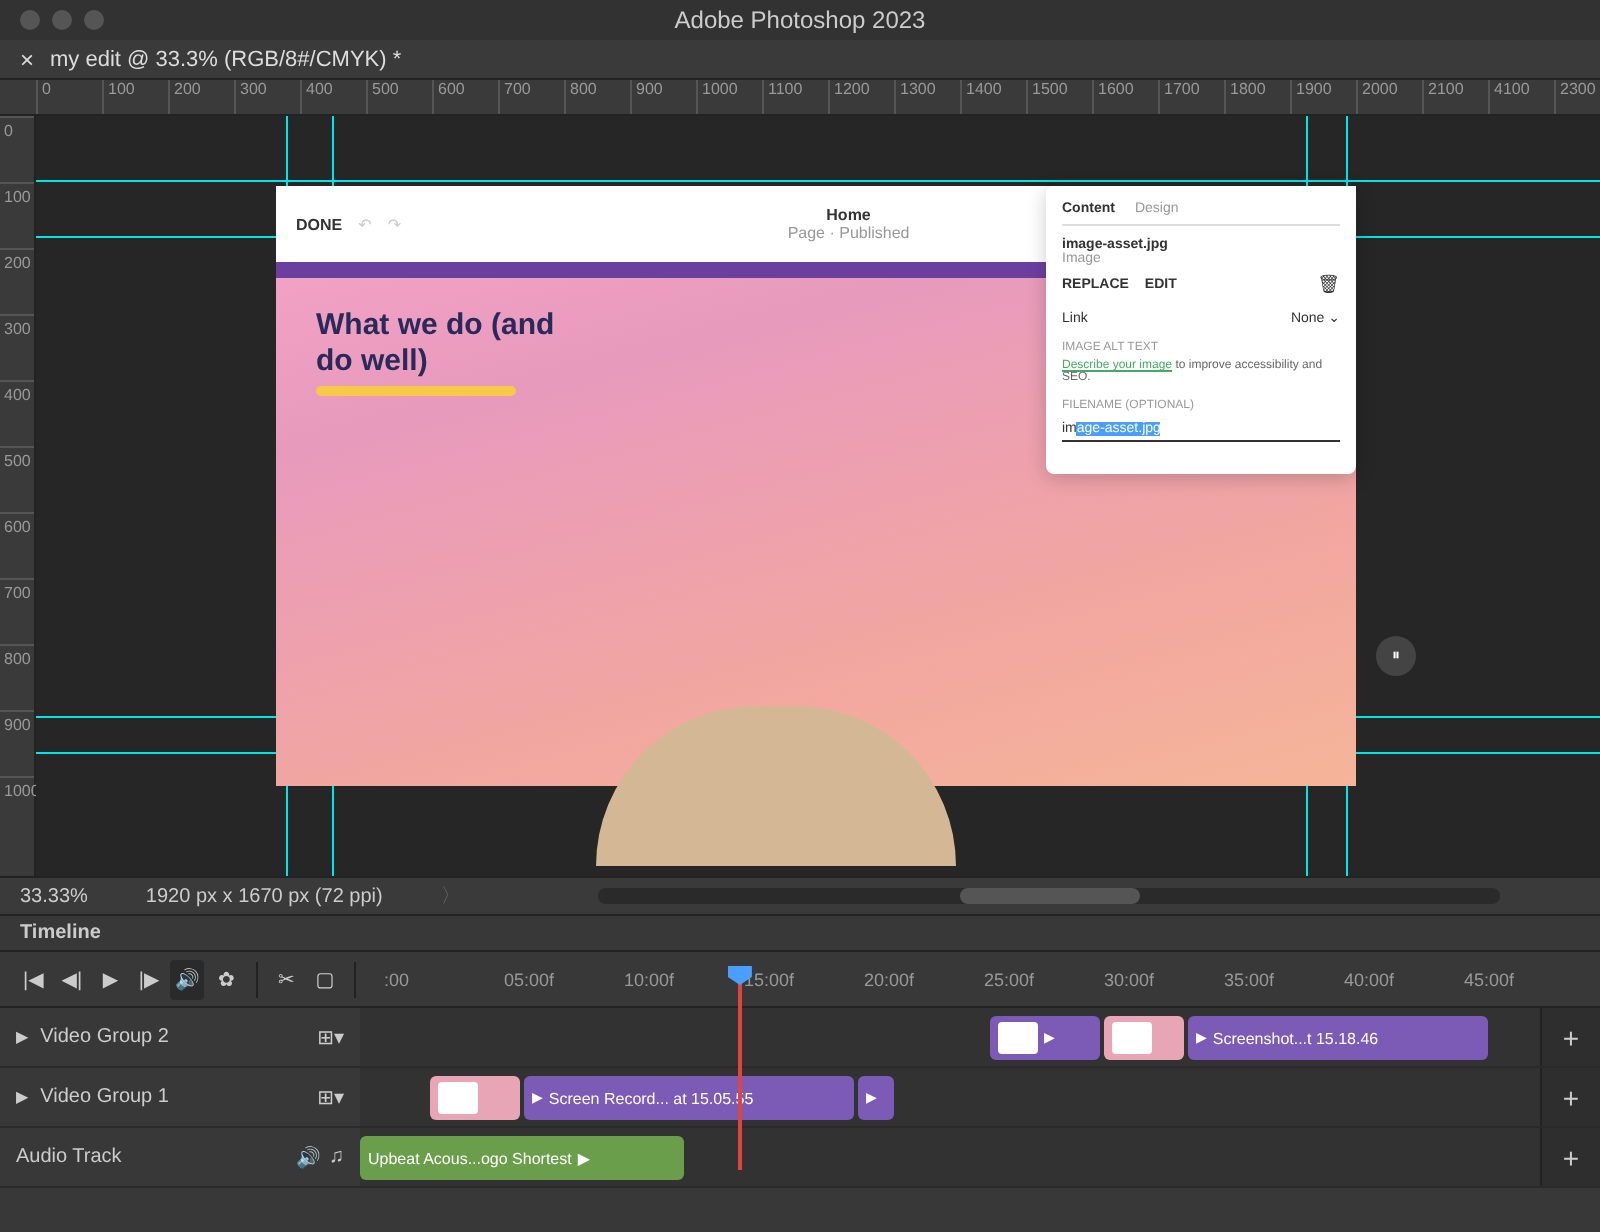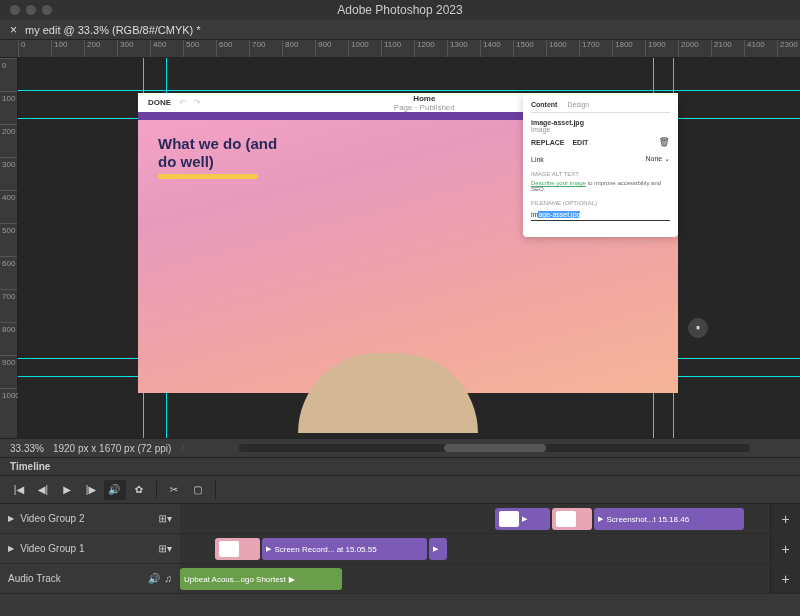--- a/index.html
+++ b/index.html
@@ -10,21 +10,21 @@
 .app-title{position:absolute;left:50%;transform:translateX(-50%);font-size:12px;color:#ccc}
 .doc-tab{height:20px;background:#3a3a3a;display:flex;align-items:center;padding:0 10px;font-size:11px;color:#ddd;border-bottom:1px solid #222}
 .doc-close{margin-right:8px;font-size:12px}
 .ruler-h{height:18px;background:#3a3a3a;display:flex;overflow:hidden;border-bottom:1px solid #222;padding-left:18px}
 .ruler-h span{width:33px;flex-shrink:0;font-size:8px;color:#999;border-left:1px solid #555;padding-left:2px}
 .workspace{display:flex;height:380px}
 .ruler-v{width:18px;background:#3a3a3a;border-right:1px solid #222;display:flex;flex-direction:column}
 .ruler-v span{height:33px;font-size:8px;color:#999;border-top:1px solid #555;padding:2px;writing-mode:horizontal-tb}
 .canvas-area{flex:1;background:#262626;position:relative;overflow:hidden}
 .canvas{position:absolute;left:120px;top:35px;width:540px;height:300px;background:linear-gradient(165deg,#f5a5c8 0%,#e89abd 30%,#f2a6a0 70%,#f5b599 100%)}
-.canvas-header{height:19px;background:#fff;display:flex;align-items:center;justify-content:space-between;padding:0 10px;font-size:8px}
+.canvas-header{height:38px;background:#fff;display:flex;align-items:center;justify-content:space-between;padding:0 10px;font-size:8px}
 .done-btn{font-weight:bold;font-size:8px;color:#333}
 .header-icons{display:flex;gap:8px;color:#999}
 .header-center{text-align:center;font-size:8px;color:#333}
 .purple-bar{height:8px;background:#6b3fa0}
 .content-row{display:flex;padding:15px 20px;gap:15px}
 .text-col{flex:0 0 130px}
 .heading{font-size:15px;font-weight:bold;color:#2a2a5a;line-height:1.2}
 .underline{display:block;width:100px;height:5px;background:#f7c948;margin-top:3px;border-radius:3px}
 .image-col{flex:0 0 130px;position:relative}
 .img-box{width:115px;height:145px;border-radius:60px 60px 0 0;background:#c89858;border:2px solid #4a9eff;position:relative;overflow:hidden}
@@ -43,21 +43,21 @@
 .panel-tabs span:not(.active){color:#999}
 .panel-sect{margin-bottom:8px}
 .panel-label{font-size:6px;color:#999;text-transform:uppercase;margin-bottom:3px}
 .panel-row{display:flex;justify-content:space-between;align-items:center}
 .panel-link{color:#4a6;text-decoration:underline}
 .panel-input{border-bottom:1px solid #333;padding:2px 0;margin-top:3px}
 .panel-input .sel{background:#4a9eff;color:#fff}
 .trash{font-size:9px}
 .guide-h{position:absolute;left:0;right:0;height:1px;background:#00e5e5;pointer-events:none}
 .guide-v{position:absolute;top:0;bottom:0;width:1px;background:#00e5e5;pointer-events:none}
-.status{height:20px;background:#3a3a3a;display:flex;align-items:center;padding:0 10px;gap:9px;font-size:10px;border-top:1px solid #222;border-bottom:1px solid #222}
+.status{height:20px;background:#3a3a3a;display:flex;align-items:center;padding:0 10px;gap:29px;font-size:10px;border-top:1px solid #222;border-bottom:1px solid #222}
 .status-sep{color:#666}
 .scroll-track{flex:1;height:8px;background:#2a2a2a;border-radius:4px;margin:0 40px;position:relative}
 .scroll-thumb{position:absolute;left:40%;width:20%;height:100%;background:#555;border-radius:4px}
 .timeline-panel{background:#383838;height:158px;display:flex;flex-direction:column}
 .tl-header{height:18px;padding:3px 10px;font-size:10px;font-weight:bold;border-bottom:1px solid #222}
 .tl-controls{height:28px;display:flex;align-items:center;padding:0 8px;gap:2px;border-bottom:1px solid #222}
 .tl-btn{width:22px;height:20px;display:flex;align-items:center;justify-content:center;color:#ccc;font-size:10px}
 .tl-sep{width:1px;height:18px;background:#222;margin:0 4px}
 .tl-ruler{flex:1;display:flex;align-items:center;position:relative;padding-left:8px}
 .tl-tick{width:60px;font-size:9px;color:#999}
@@ -224,20 +224,33 @@
     <div class="tl-btn">|◀</div>
     <div class="tl-btn">◀|</div>
     <div class="tl-btn">▶</div>
     <div class="tl-btn">|▶</div>
     <div class="tl-btn" style="background:#2a2a2a;border-radius:2px">🔊</div>
     <div class="tl-btn">✿</div>
     <div class="tl-sep"></div>
     <div class="tl-btn">✂</div>
     <div class="tl-btn">▢</div>
     <div class="tl-sep"></div>
+    <div class="tl-ruler" id="tl-ruler">
+      <div class="playhead"></div>
+    <span class="tl-tick">:00</span>
+        <span class="tl-tick">05:00f</span>
+        <span class="tl-tick">10:00f</span>
+        <span class="tl-tick">15:00f</span>
+        <span class="tl-tick">20:00f</span>
+        <span class="tl-tick">25:00f</span>
+        <span class="tl-tick">30:00f</span>
+        <span class="tl-tick">35:00f</span>
+        <span class="tl-tick">40:00f</span>
+        <span class="tl-tick">45:00f</span>
+      </div>
   </div>
   <div class="tl-tracks">
     <div class="track">
       <div class="track-label">
         <span class="arrow">▶</span>
         <span>Video Group 2</span>
         <div class="track-icons">
             <span>⊞▾</span>
           </div>
       </div>

